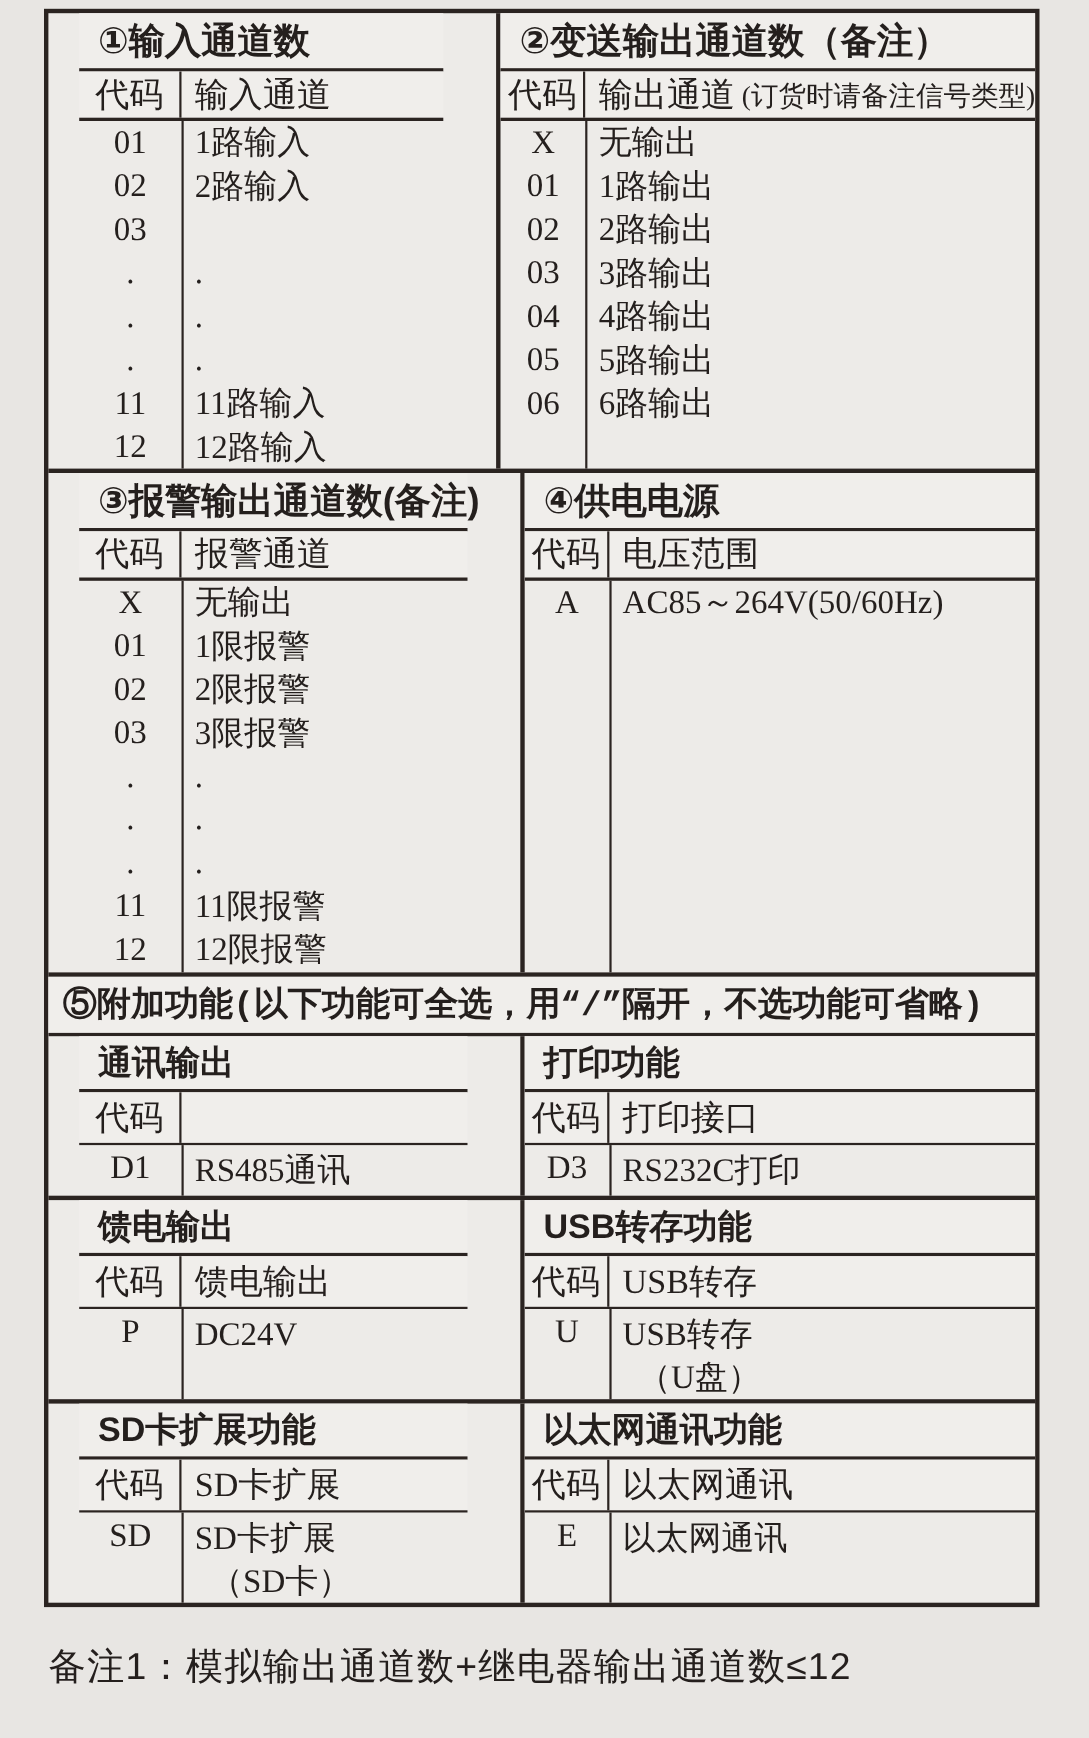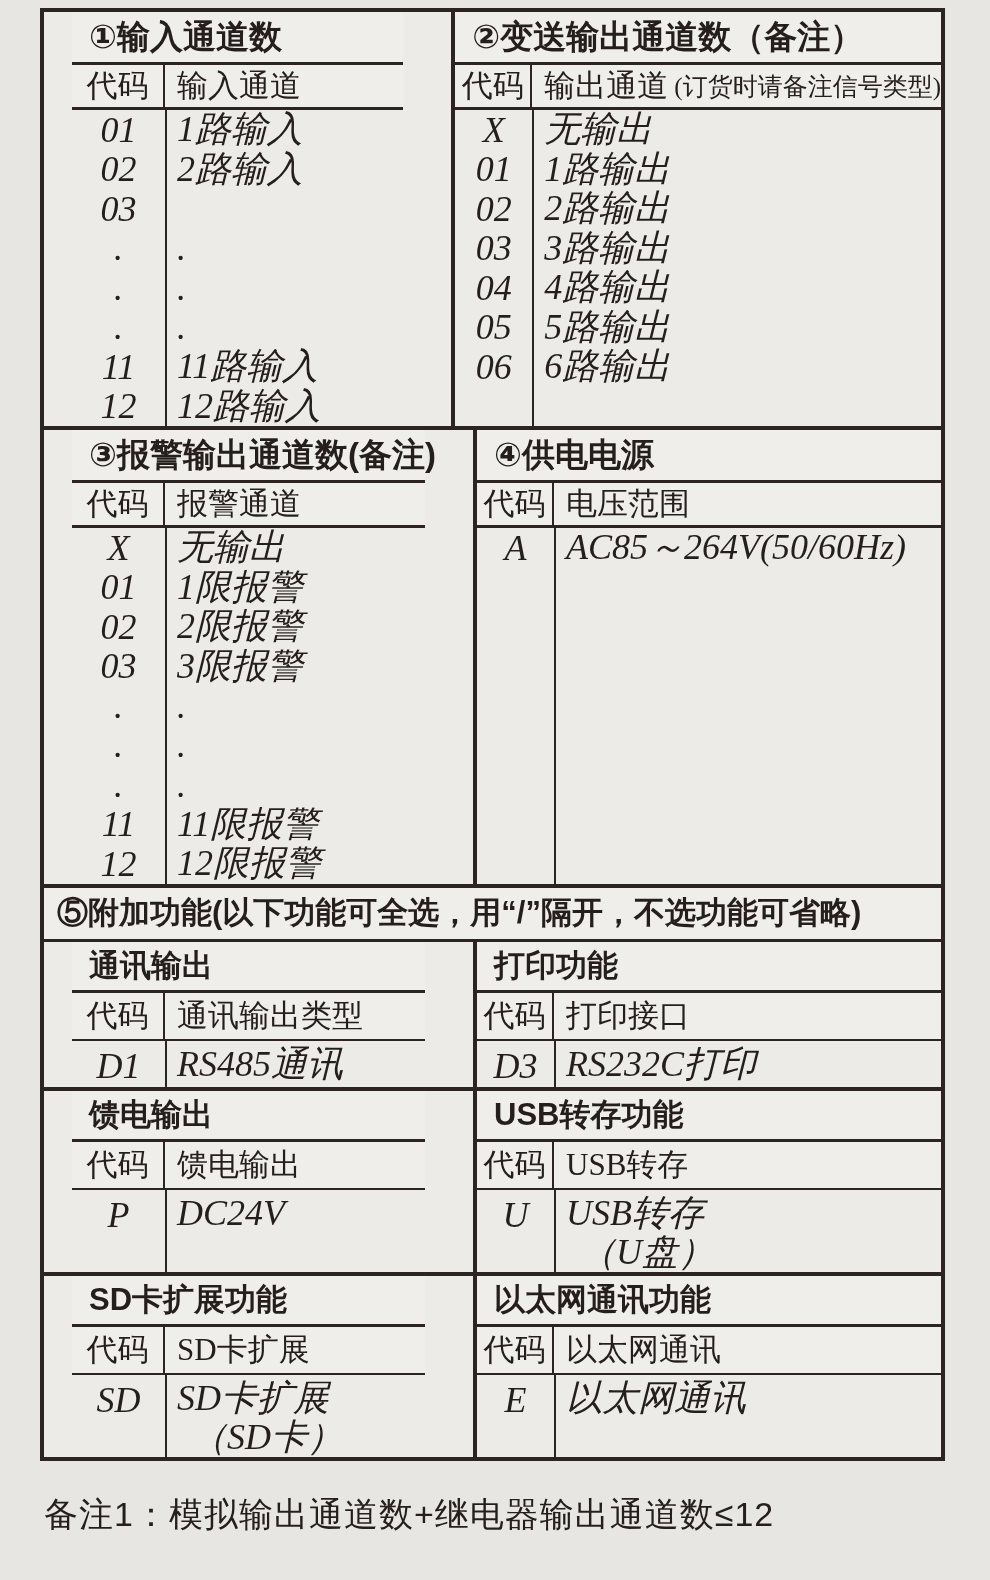--- a/index.html
+++ b/index.html
@@ -41,31 +41,31 @@
   .code-cell{
     display:flex;align-items:center;justify-content:center;
     border-right:2px solid var(--line);flex:none;
   }
   .left .code-cell{width:93px;}
   .right .code-cell{width:77px;}
   .desc-cell{
     flex:1;display:flex;align-items:center;padding-left:12px;white-space:nowrap;
   }
   .small-note{font-size:25px;margin-left:6px;}
-  .tbody{position:relative;flex:1;font-size:36px;font-style:italic;}
+  .tbody{position:relative;flex:1;font-size:30px;}
   .vline{position:absolute;top:0;bottom:0;width:2px;background:var(--line);}
   .left .vline{left:93px;}
   .right .vline{left:77px;}
   .trow{display:flex;height:39.5px;}
   .trow .code-cell{border-right:none;}
   .trow .desc-cell{align-items:center;}
   
   .sec5-header{
     height:54px;display:flex;align-items:center;padding-left:13px;
-    font-family:Liberation Sans, sans-serif;
+    font-family:Liberation Mono, monospace;
     font-weight:bold;font-size:31px;white-space:nowrap;
     background:var(--head);
     border-bottom:3px solid var(--line);
   }
   
   .g-title{
     height:51px;display:flex;align-items:center;padding-left:17px;
     font-family:"Liberation Sans","DejaVu Sans",sans-serif;
     font-weight:bold;font-size:31px;background:var(--head);
     border-bottom:3px solid var(--line);white-space:nowrap;
@@ -261,21 +261,20 @@
     </div>
   </div>
 
   <div class="sec5-header">⑤附加功能(以下功能可全选，用“/”隔开，不选功能可省略)</div>
 
   <div class="rowgroup">
     <div class="half left">
       <div class="g-title">通讯输出</div>
       <div class="sub-row g-sub">
         <div class="code-cell">代码</div>
-        <div class="desc-cell">通讯输出类型</div>
       </div>
       <div class="tbody g-body">
         <div class="vline"></div>
 
           <div class="trow">
             <div class="code-cell">D1</div>
             <div class="desc-cell">
               <div>RS485通讯</div>
 
             </div>

